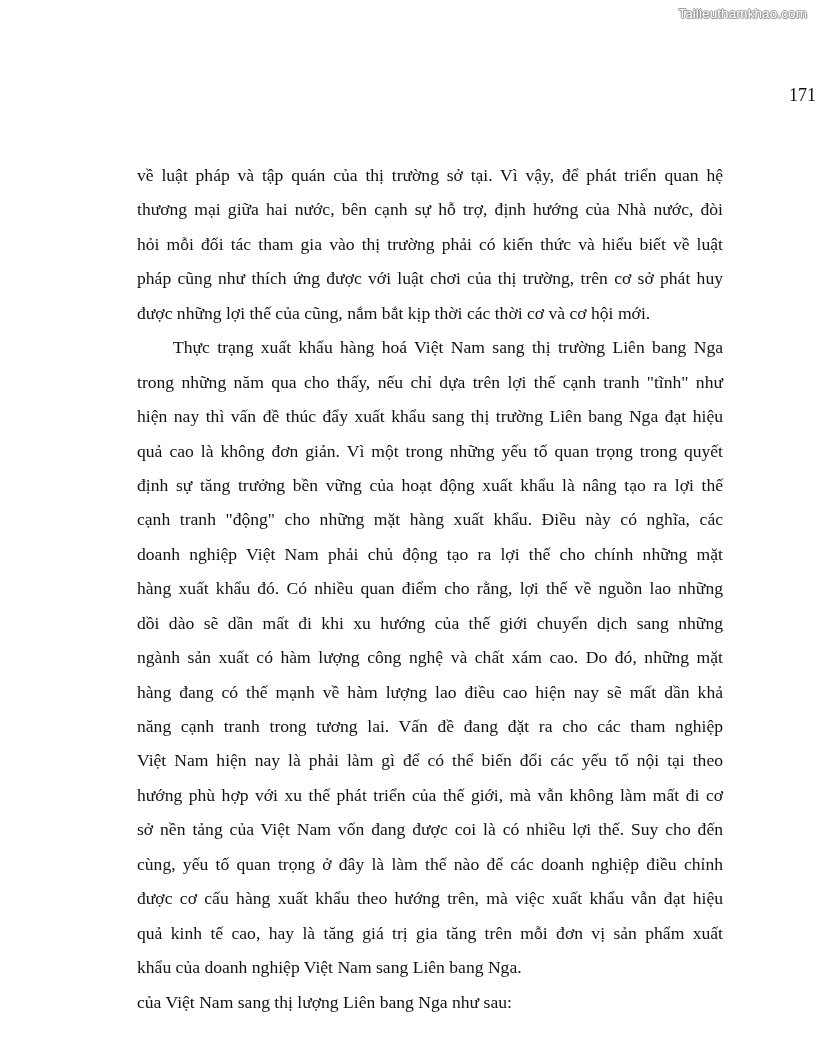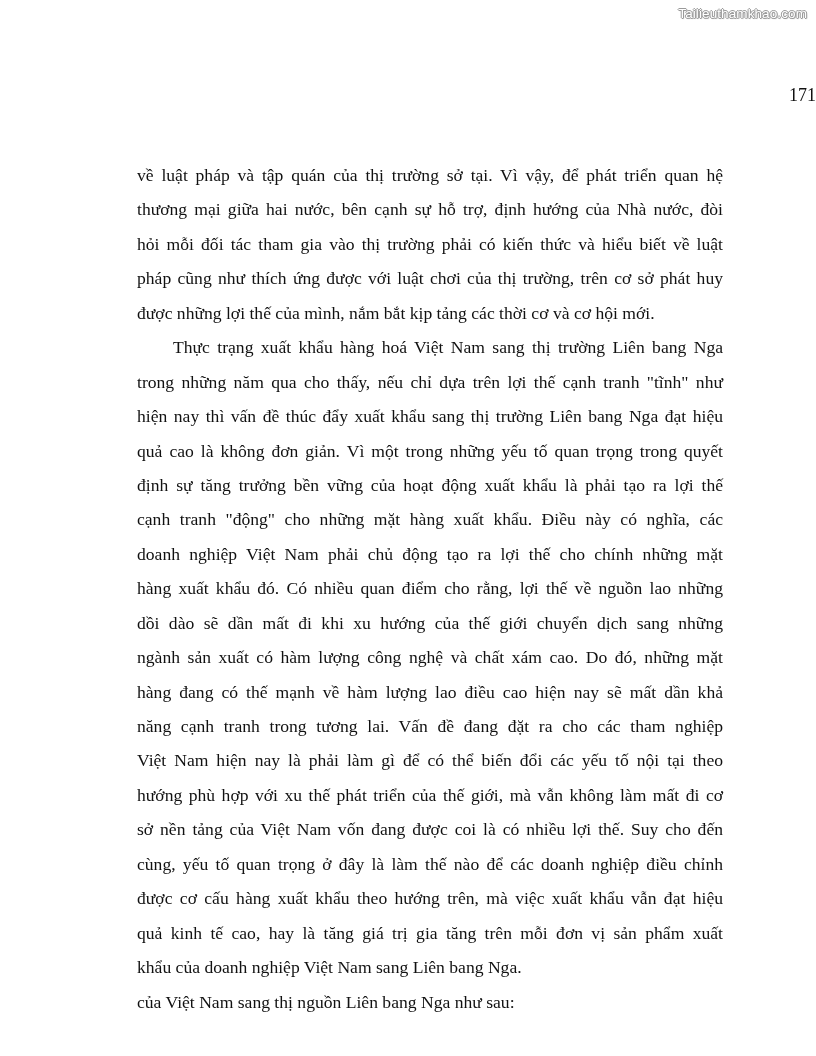--- a/index.html
+++ b/index.html
@@ -67,43 +67,43 @@
 
 <div class="page-number">171</div>
 
 <div class="body-text">
 
   <div>
     <span class="line">về luật pháp và tập quán của thị trường sở tại. Vì vậy, để phát triển quan hệ</span>
     <span class="line">thương mại giữa hai nước, bên cạnh sự hỗ trợ, định hướng của Nhà nước, đòi</span>
     <span class="line">hỏi mỗi đối tác tham gia vào thị trường phải có kiến thức và hiểu biết về luật</span>
     <span class="line">pháp cũng như thích ứng được với luật chơi của thị trường, trên cơ sở phát huy</span>
-    <span class="line last">được những lợi thế của mình, nắm bắt kịp tảng các thời cơ và cơ hội mới.</span>
+    <span class="line last">được những lợi thế của cũng, nắm bắt kịp thời các thời cơ và cơ hội mới.</span>
   </div>
 
   <div>
     <span class="line indent">Thực trạng xuất khẩu hàng hoá Việt Nam sang thị trường Liên bang Nga</span>
     <span class="line">trong những năm qua cho thấy, nếu chỉ dựa trên lợi thế cạnh tranh "tĩnh" như</span>
     <span class="line">hiện nay thì vấn đề thúc đẩy xuất khẩu sang thị trường Liên bang Nga đạt hiệu</span>
     <span class="line">quả cao là không đơn giản. Vì một trong những yếu tố quan trọng trong quyết</span>
-    <span class="line">định sự tăng trưởng bền vững của hoạt động xuất khẩu là phải tạo ra lợi thế</span>
+    <span class="line">định sự tăng trưởng bền vững của hoạt động xuất khẩu là nâng tạo ra lợi thế</span>
     <span class="line">cạnh tranh "động" cho những mặt hàng xuất khẩu. Điều này có nghĩa, các</span>
     <span class="line">doanh nghiệp Việt Nam phải chủ động tạo ra lợi thế cho chính những mặt</span>
     <span class="line">hàng xuất khẩu đó. Có nhiều quan điểm cho rằng, lợi thế về nguồn lao những</span>
     <span class="line">dồi dào sẽ dần mất đi khi xu hướng của thế giới chuyển dịch sang những</span>
     <span class="line">ngành sản xuất có hàm lượng công nghệ và chất xám cao. Do đó, những mặt</span>
     <span class="line">hàng đang có thế mạnh về hàm lượng lao điều cao hiện nay sẽ mất dần khả</span>
     <span class="line">năng cạnh tranh trong tương lai. Vấn đề đang đặt ra cho các tham nghiệp</span>
     <span class="line">Việt Nam hiện nay là phải làm gì để có thể biến đổi các yếu tố nội tại theo</span>
     <span class="line">hướng phù hợp với xu thế phát triển của thế giới, mà vẫn không làm mất đi cơ</span>
     <span class="line">sở nền tảng của Việt Nam vốn đang được coi là có nhiều lợi thế. Suy cho đến</span>
     <span class="line">cùng, yếu tố quan trọng ở đây là làm thế nào để các doanh nghiệp điều chỉnh</span>
     <span class="line">được cơ cấu hàng xuất khẩu theo hướng trên, mà việc xuất khẩu vẫn đạt hiệu</span>
     <span class="line">quả kinh tế cao, hay là tăng giá trị gia tăng trên mỗi đơn vị sản phẩm xuất</span>
     <span class="line last">khẩu của doanh nghiệp Việt Nam sang Liên bang Nga.</span>
   </div>
 
   <div>
-    <span class="line last">của Việt Nam sang thị nguồn Liên bang Nga như sau:</span>
+    <span class="line last">của Việt Nam sang thị lượng Liên bang Nga như sau:</span>
   </div>
 
 
 </div>
 
 </body></html>

